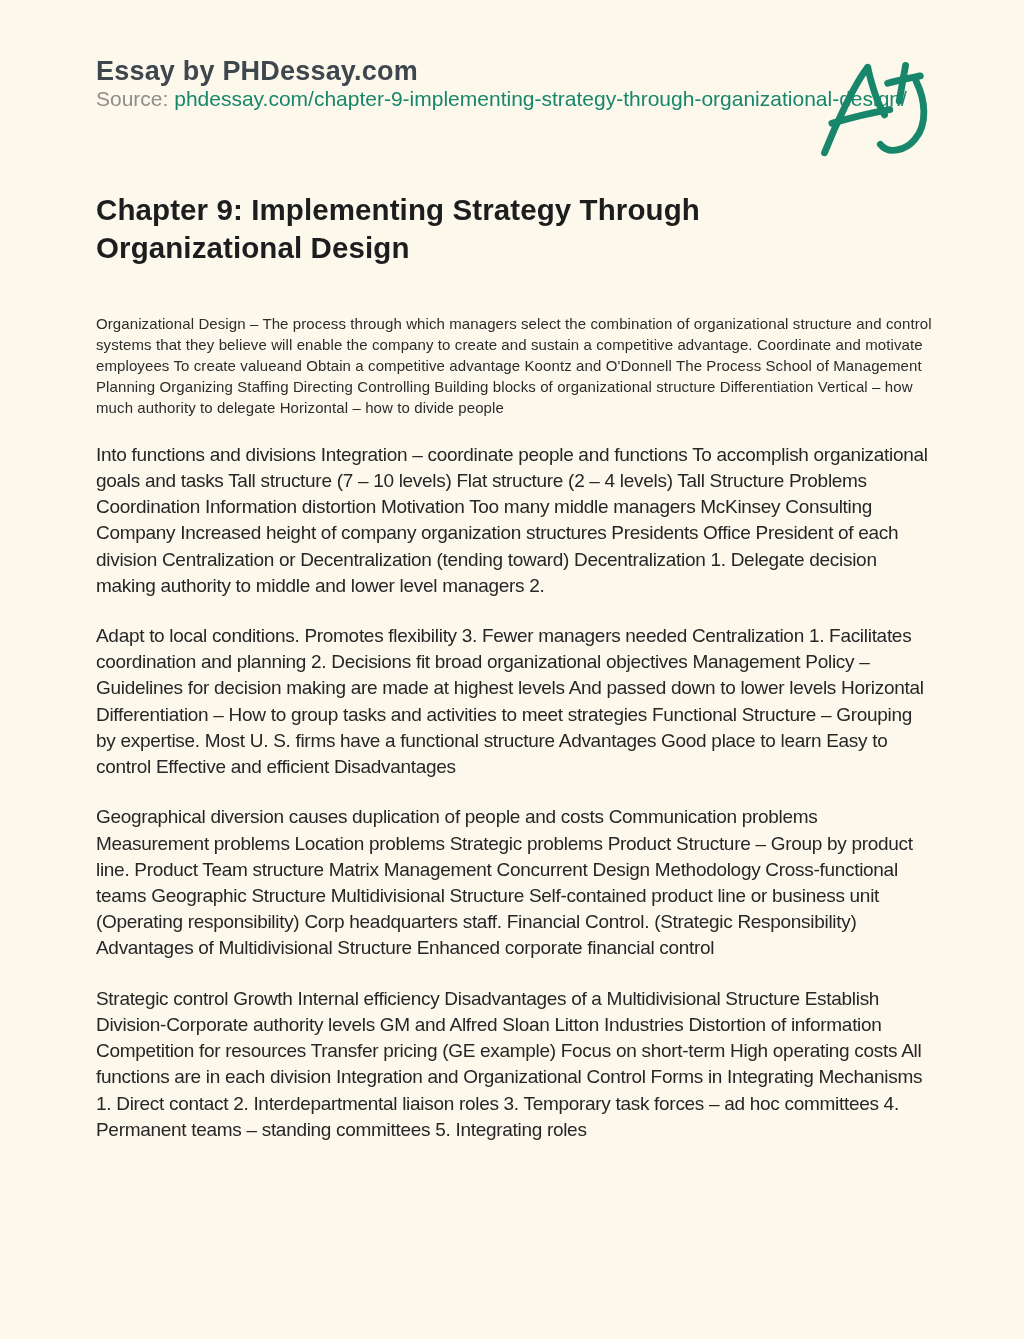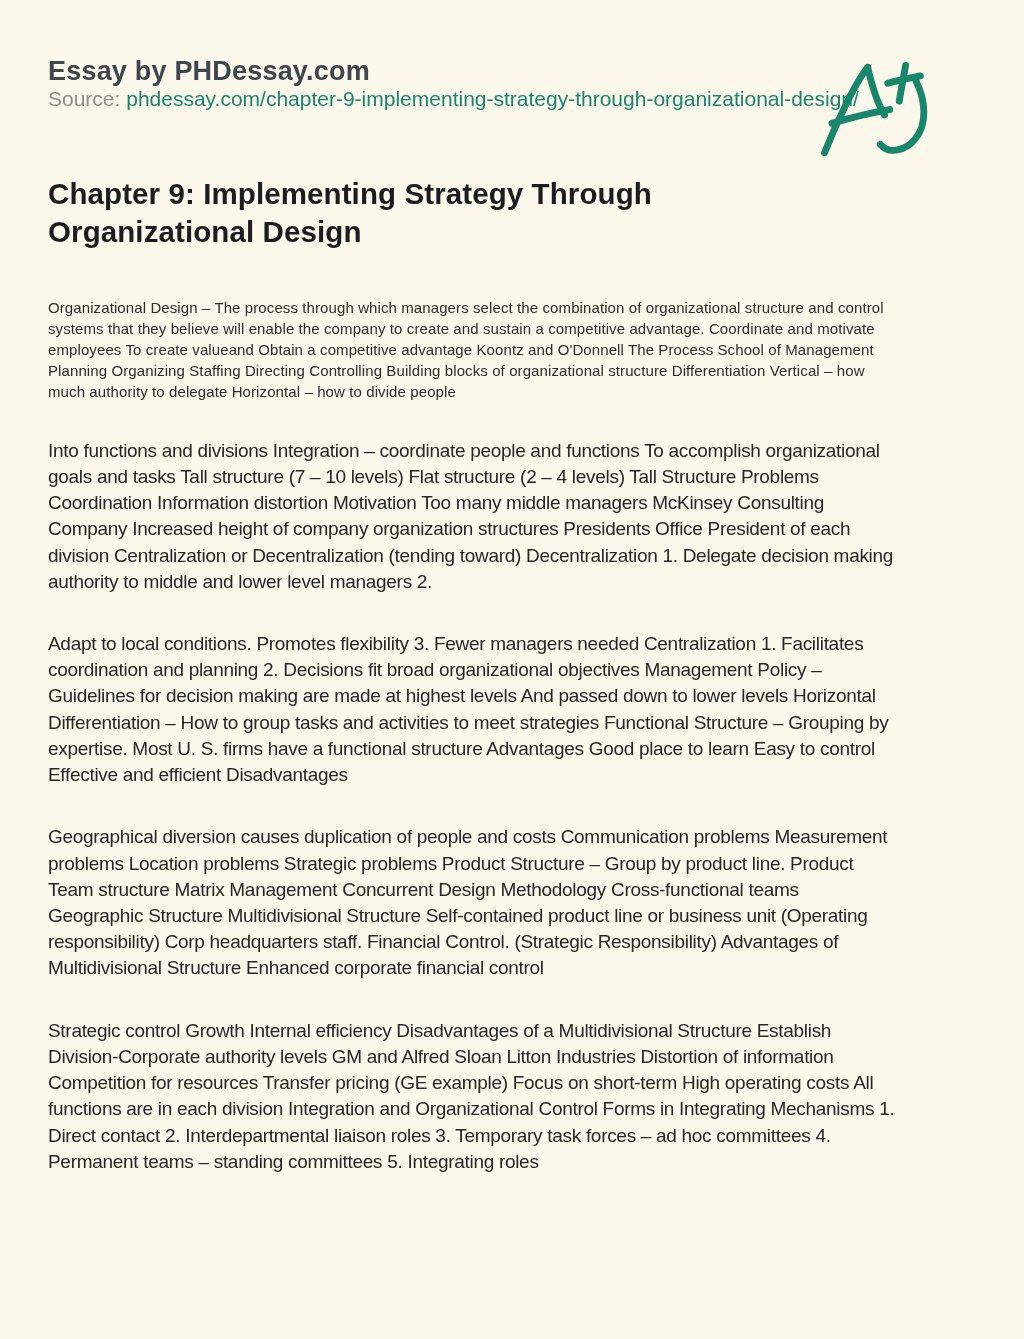--- a/index.html
+++ b/index.html
@@ -7,21 +7,21 @@
   body {
     font-family: "Liberation Sans", sans-serif;
     background: #fdf8ec;
   }
   .page {
     position: relative;
     width: 1024px;
     height: 1339px;
     background: #fdf8ec;
     overflow: hidden;
-    padding: 52px 89px 0 48px;
+    padding: 52px 89px 0 96px;
   }
   
   .site-title {
     font-size: 27px;
     font-weight: 700;
     color: #3f474e;
     letter-spacing: 0.2px;
     margin-top: 4px;
   }
   .source-line {
@@ -36,38 +36,38 @@
   .logo {
     position: absolute;
     left: 815px;
     top: 58px;
     width: 118px;
     height: 100px;
   }
   .logo svg { width: 100%; height: 100%; }
   
   .article-title {
-    margin-top: 64px;
+    margin-top: 80px;
     max-width: 700px;
     font-size: 29.5px;
     font-weight: 700;
     color: #1c1d1e;
     line-height: 1.3;
     letter-spacing: 0.1px;
   }
   .lead-paragraph {
     margin-top: 45px;
     max-width: 848px;
     font-size: 15px;
     line-height: 1.4;
     color: #2c2c2c;
     letter-spacing: 0.1px;
   }
   .body-paragraph {
-    margin-top: 36px;
+    margin-top: 24px;
     max-width: 850px;
     font-size: 19px;
     line-height: 1.38;
     color: #262626;
     letter-spacing: -0.3px;
   }
 </style>
 </head>
 <body>
 

